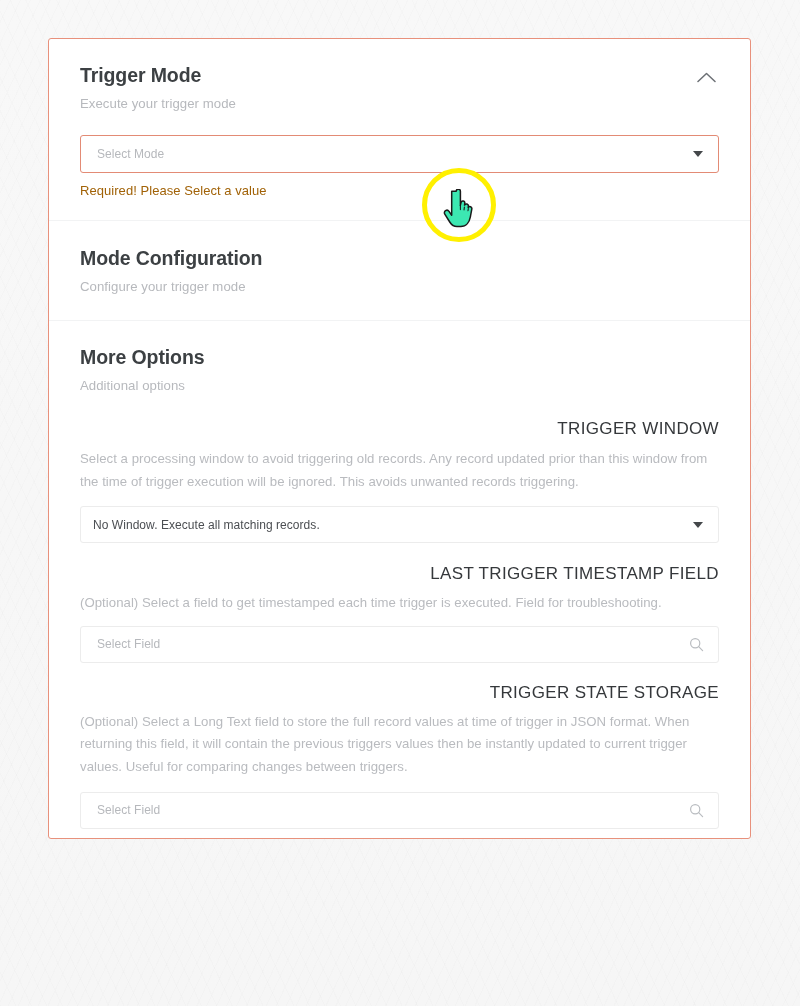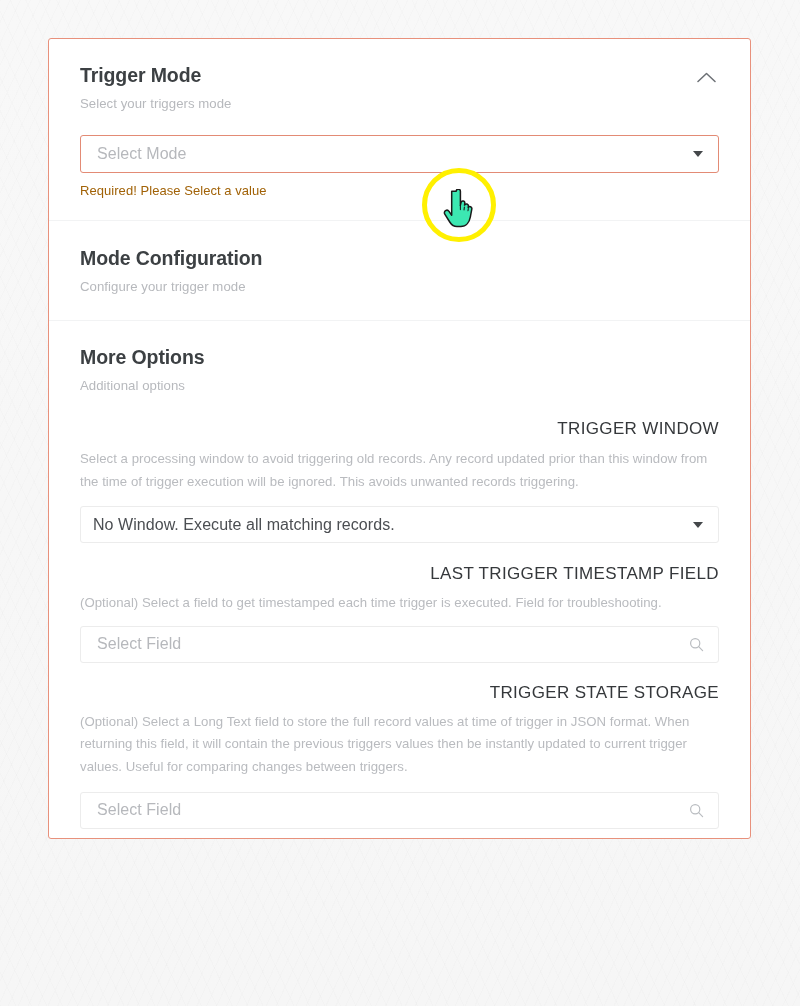--- a/index.html
+++ b/index.html
@@ -136,21 +136,21 @@
     cursor: pointer;
   }
 
   .input-shell.error {
     border-color: #e38b75;
     height: 38px;
   }
 
   .input-value {
     flex: 1 1 auto;
-    font-size: 16px;
+    font-size: 12px;
     color: #4b4e52;
     line-height: 18px;
     letter-spacing: 0.05px;
     white-space: nowrap;
     overflow: hidden;
   }
 
   .input-value.placeholder {
     color: #b6b8bc;
   }
@@ -210,21 +210,21 @@
 <div id="page-bg"></div>
 
 <div id="viewport">
 
   <div class="card" id="card-trigger-mode">
 
     <div class="section" style="padding-top:24px; padding-bottom:20px;">
       <div class="section-head-row">
         <div>
           <div class="section-title">Trigger Mode</div>
-          <div class="section-sub">Select your triggers mode</div>
+          <div class="section-sub">Execute your trigger mode</div>
         </div>
         <div class="chevron-btn">
           <svg width="19" height="11" viewBox="0 0 19 11" aria-hidden="true">
             <path d="M1 9.5 L9.5 1.5 L18 9.5" fill="none" stroke="#6c7075" stroke-width="1.5" stroke-linecap="round" stroke-linejoin="round"></path>
           </svg>
         </div>
       </div>
 
       <div class="input-shell error" style="margin-top:22px;">
         <span class="input-value placeholder">Select Mode</span>

